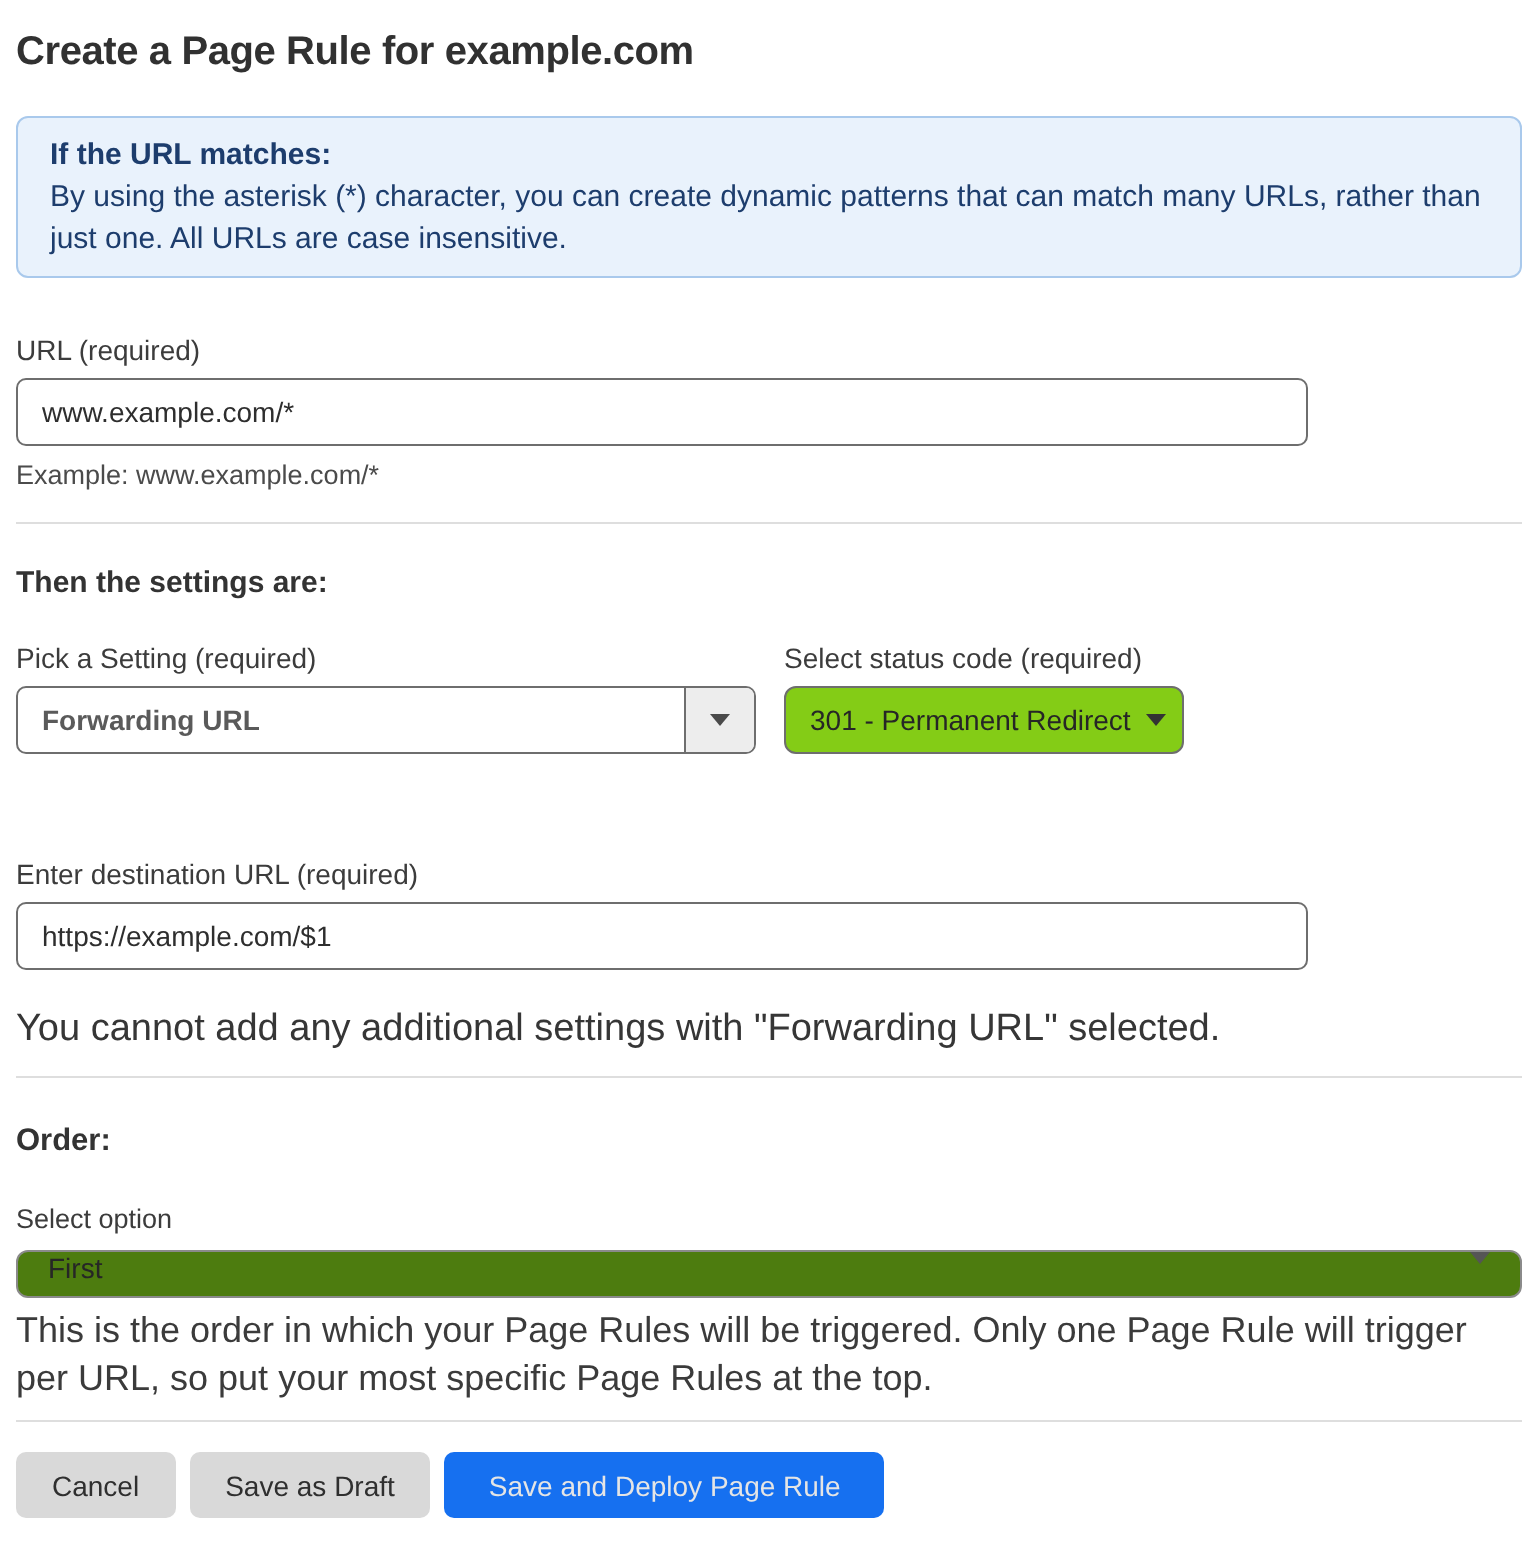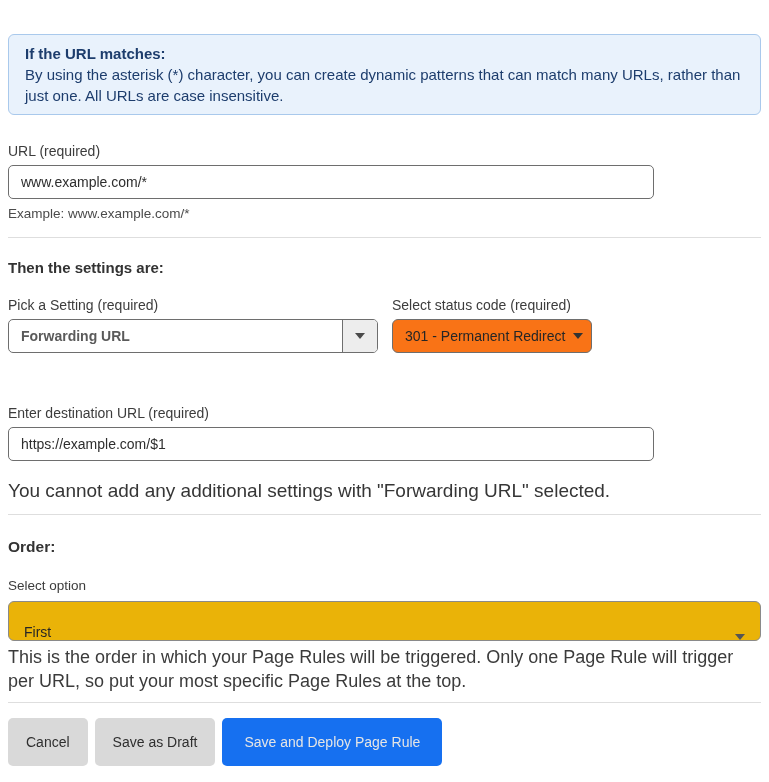--- a/index.html
+++ b/index.html
@@ -132,21 +132,21 @@
     border-top: 6px solid #4a4a4a;
     display: inline-block;
   }
 
   .select-compact {
     margin-top: 5px;
     width: 200px;
     height: 34px;
     border: 1px solid #6e6e6e;
     border-radius: 6px;
-    background: #f97316;
+    background: #84cc16;
     display: flex;
     align-items: center;
     padding: 0 12px;
     gap: 8px;
     cursor: pointer;
   }
   .select-compact .select-value {
     font-size: 14px;
     color: #262626;
     white-space: nowrap;
@@ -163,26 +163,26 @@
     font-size: 19px;
     line-height: 19px;
     color: #363636;
   }
 
   .order-label { margin-top: 22px; font-size: 13.5px; line-height: 16px; }
 
   .select-full {
     margin-top: 7px;
     width: 753px;
-    height: 40px;
+    height: 24px;
     border: 1px solid #8a8a8a;
     border-radius: 6px;
-    background: #eab308;
-    display: flex;
-    align-items: flex-end;
+    background: #4d7c0f;
+    display: flex;
+    align-items: flex-start;
     justify-content: space-between;
     padding: 0 15px;
     cursor: pointer;
   }
   .select-full .select-value { font-size: 14px; color: #262626; }
   .select-full .tri-down { border-top-color: #555; }
 
   .help-text {
     margin-top: 4px;
     font-size: 18px;
@@ -190,21 +190,21 @@
     color: #3b3b3b;
     width: 740px;
   }
 
   .footer-buttons {
     margin-top: 15px;
     display: flex;
     gap: 7px;
   }
   .btn {
-    height: 48px;
+    height: 33px;
     border: none;
     border-radius: 5px;
     font-family: "Liberation Sans", sans-serif;
     font-size: 14px;
     cursor: pointer;
     padding: 0 18px;
   }
   .btn-gray {
     background: #d9d9d9;
     color: #2f2f2f;
@@ -213,20 +213,21 @@
     background: #1670f0;
     color: #e5e5e5;
     padding: 0 22px;
   }
 </style>
 </head>
 <body>
 
 <div class="container">
 
+  <h1 class="page-title">Create a Page Rule for example.com</h1>
 
   <div class="info-box">
     <div class="info-heading">If the URL matches:</div>
     <div class="info-body">By using the asterisk (*) character, you can create dynamic patterns that can match many URLs, rather than just one. All URLs are case insensitive.</div>
   </div>
 
   <div class="field-label">URL (required)</div>
   <input class="text-input" type="text" value="www.example.com/*" style="">
   <div class="example-text">Example: www.example.com/*</div>
 

